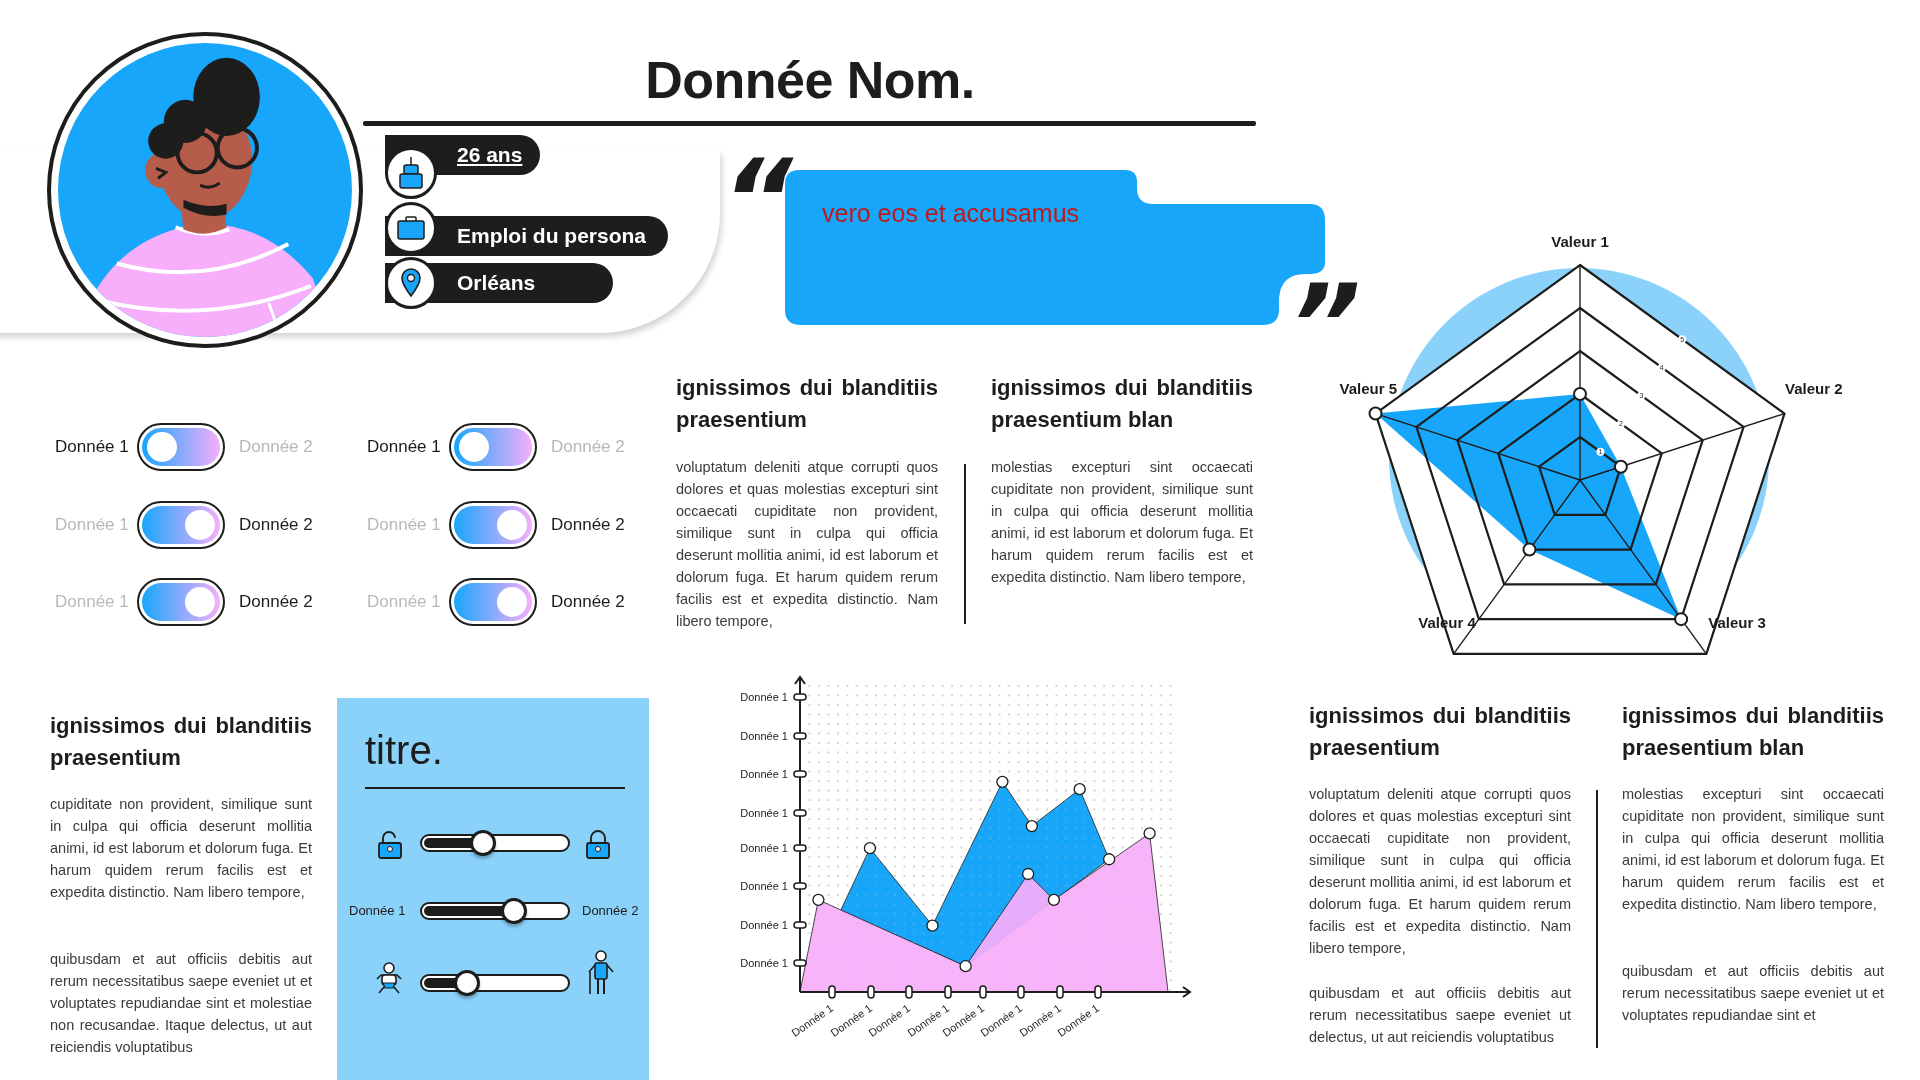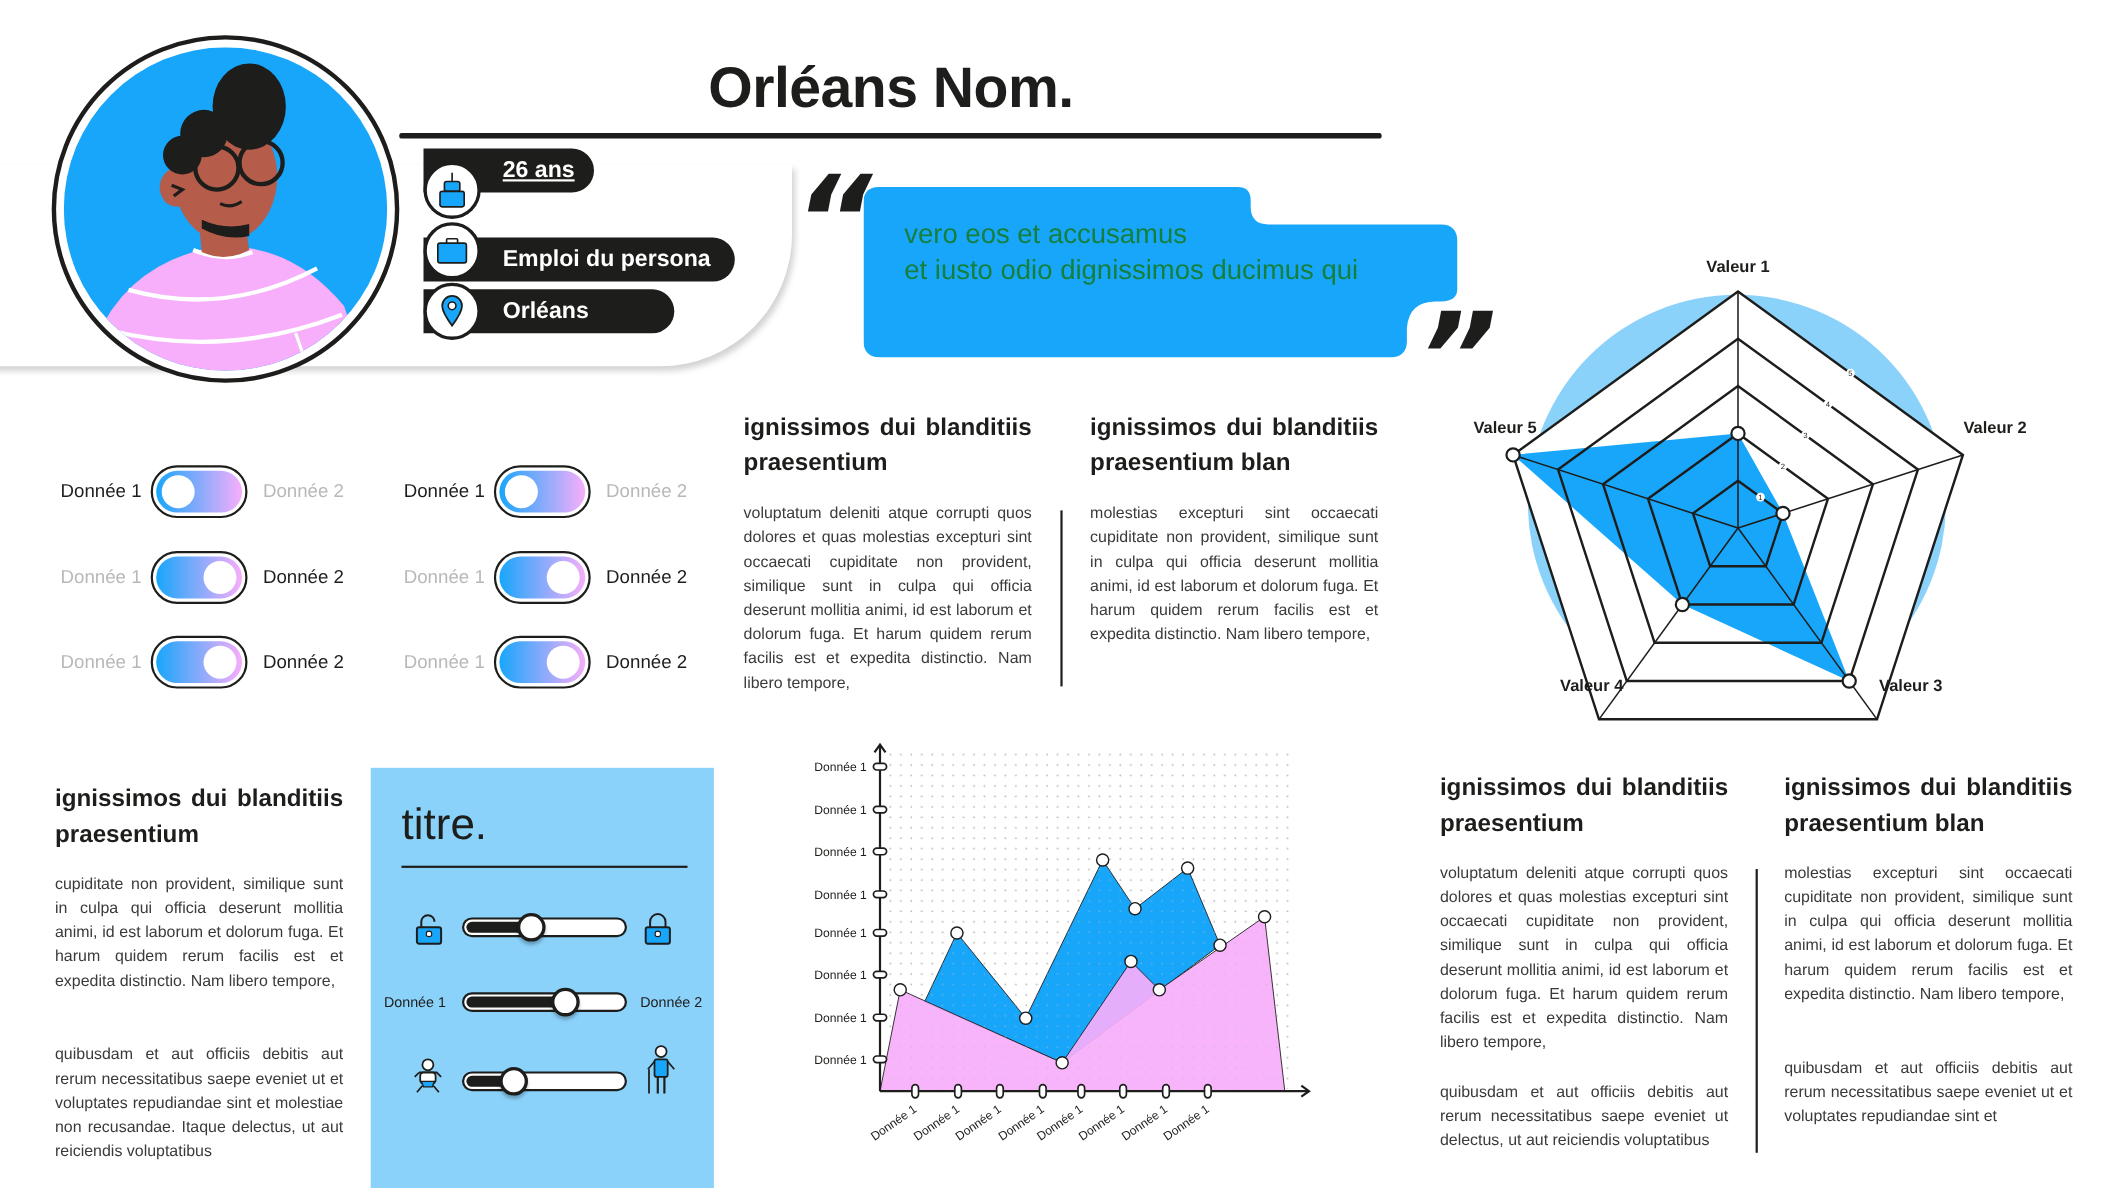--- a/index.html
+++ b/index.html
@@ -17,21 +17,21 @@
   .title { position: absolute; left: 560px; top: 50px; width: 500px; text-align: center;
            font-size: 52px; font-weight: bold; letter-spacing: -0.5px; }
   .title-rule { position: absolute; left: 363px; top: 121px; width: 893px; height: 5px; background: #1d1d1b; border-radius: 2px; }
 
   .pill { position: absolute; left: 385px; height: 40px; background: #1d1d1b; border-radius: 0 20px 20px 0;
           color: #fff; font-weight: bold; font-size: 21px; line-height: 40px; padding-left: 72px; }
   .pill-icon { position: absolute; left: 385px; width: 52px; height: 52px; border-radius: 50%;
                background: #fff; border: 3px solid #1d1d1b; display: flex; align-items: center; justify-content: center; }
 
   .quote-mark { position: absolute; font-size: 110px; font-weight: bold; font-style: italic; line-height: 1; color: #1d1d1b; font-family: "DejaVu Sans", sans-serif; }
-  .bubble-text { position: absolute; left: 822px; top: 197px; font-size: 25px; line-height: 33px; color: #15803d; }
+  .bubble-text { position: absolute; left: 822px; top: 197px; font-size: 25px; line-height: 33px; color: #b91c1c; }
 
   
   .tg-row { position: absolute; display: flex; align-items: center; height: 48px; }
   .tg-label { font-size: 17px; width: 74px; }
   .tg-label.on { color: #1d1d1b; }
   .tg-label.off { color: #b8b8b8; }
   .toggle { width: 88px; height: 48px; border: 2px solid #1d1d1b; border-radius: 24px; padding: 3px; margin: 0 14px 0 8px; position: relative; }
   .toggle-track { width: 100%; height: 100%; border-radius: 20px; background: linear-gradient(90deg, #18a6fb, #f7aefb); position: relative; }
   .toggle-knob { position: absolute; top: 4px; width: 30px; height: 30px; border-radius: 50%; background: #fff; }
 
@@ -77,21 +77,21 @@
     <ellipse cx="172" cy="55" rx="34" ry="40" fill="#1d1d1b"></ellipse>
     <ellipse cx="130" cy="80" rx="22" ry="22" fill="#1d1d1b"></ellipse>
     <ellipse cx="110" cy="100" rx="18" ry="18" fill="#1d1d1b"></ellipse>
 
     <circle cx="142" cy="112" r="20" fill="none" stroke="#1d1d1b" stroke-width="4"></circle>
     <circle cx="183" cy="107" r="20" fill="none" stroke="#1d1d1b" stroke-width="4"></circle>
     <path d="M145 145 Q155 150 165 143" stroke="#1d1d1b" stroke-width="3" fill="none"></path>
   </svg>
 </div>
 
-<div class="title">Orléans Nom.</div>
+<div class="title">Donnée Nom.</div>
 <div class="title-rule"></div>
 
 <div class="pill" style="top:135px; width:155px;text-decoration:underline;">
   <span>26 ans</span>
 </div>
 <div class="pill-icon" style="top:147px;">
   <svg width="28" height="34" viewBox="0 0 28 34">
     <line x1="14" y1="1" x2="14" y2="9" stroke="#1d1d1b" stroke-width="1.5"></line>
     <rect x="7" y="9" width="14" height="9" rx="2" fill="#18a6fb" stroke="#1d1d1b" stroke-width="1.5"></rect>
     <rect x="3" y="18" width="22" height="14" rx="2" fill="#18a6fb" stroke="#1d1d1b" stroke-width="1.5"></rect>
@@ -117,21 +117,20 @@
     <circle cx="11" cy="10" r="3.5" fill="#fff" stroke="#1d1d1b" stroke-width="1.4"></circle>
   </svg>
 </div>
 
 <div class="quote-mark" style="left:722px; top:145px;">“</div>
 <svg class="abs" style="left:785px; top:170px;" width="540" height="155" viewBox="0 0 540 155">
   <path d="M14 0 H340 Q352 0 352 12 V18 Q352 34 368 34 H525 Q540 34 540 50 V92 Q540 104 525 104 H520 Q496 104 494 128 V140 Q494 155 478 155 H16 Q0 155 0 140 V14 Q0 0 14 0 Z" fill="#18a6fb"></path>
 </svg>
 <div class="bubble-text">
   <div>vero eos et accusamus</div>
-  <div>et iusto odio dignissimos ducimus qui</div>
 </div>
 <div class="quote-mark" style="left:1290px; top:270px;">”</div>
 
 <div class="tg-row" style="left:55px; top:423px;">
   <span class="tg-label on">Donnée 1</span>
   <div class="toggle">
       <div class="toggle-track">
         <div class="toggle-knob" style="left:5px;"></div>
       </div>
     </div>

